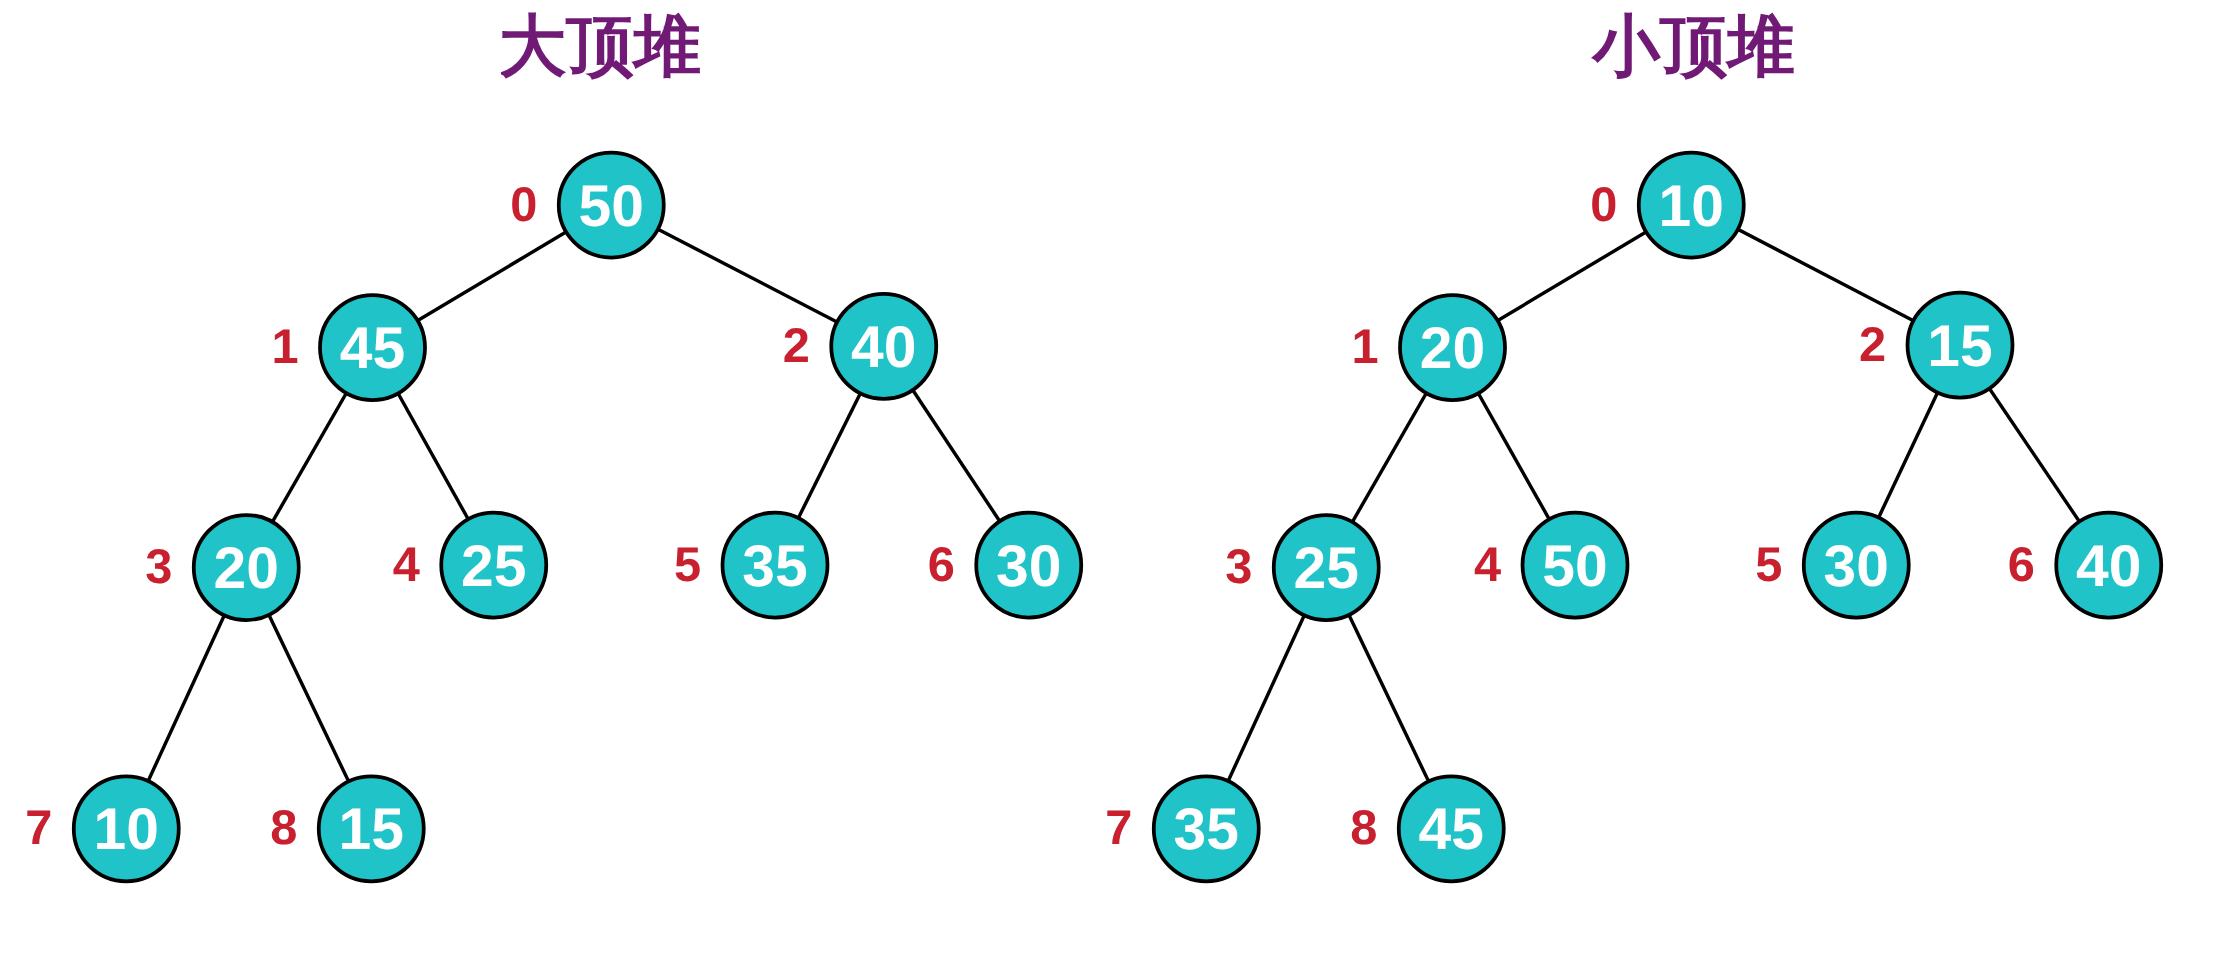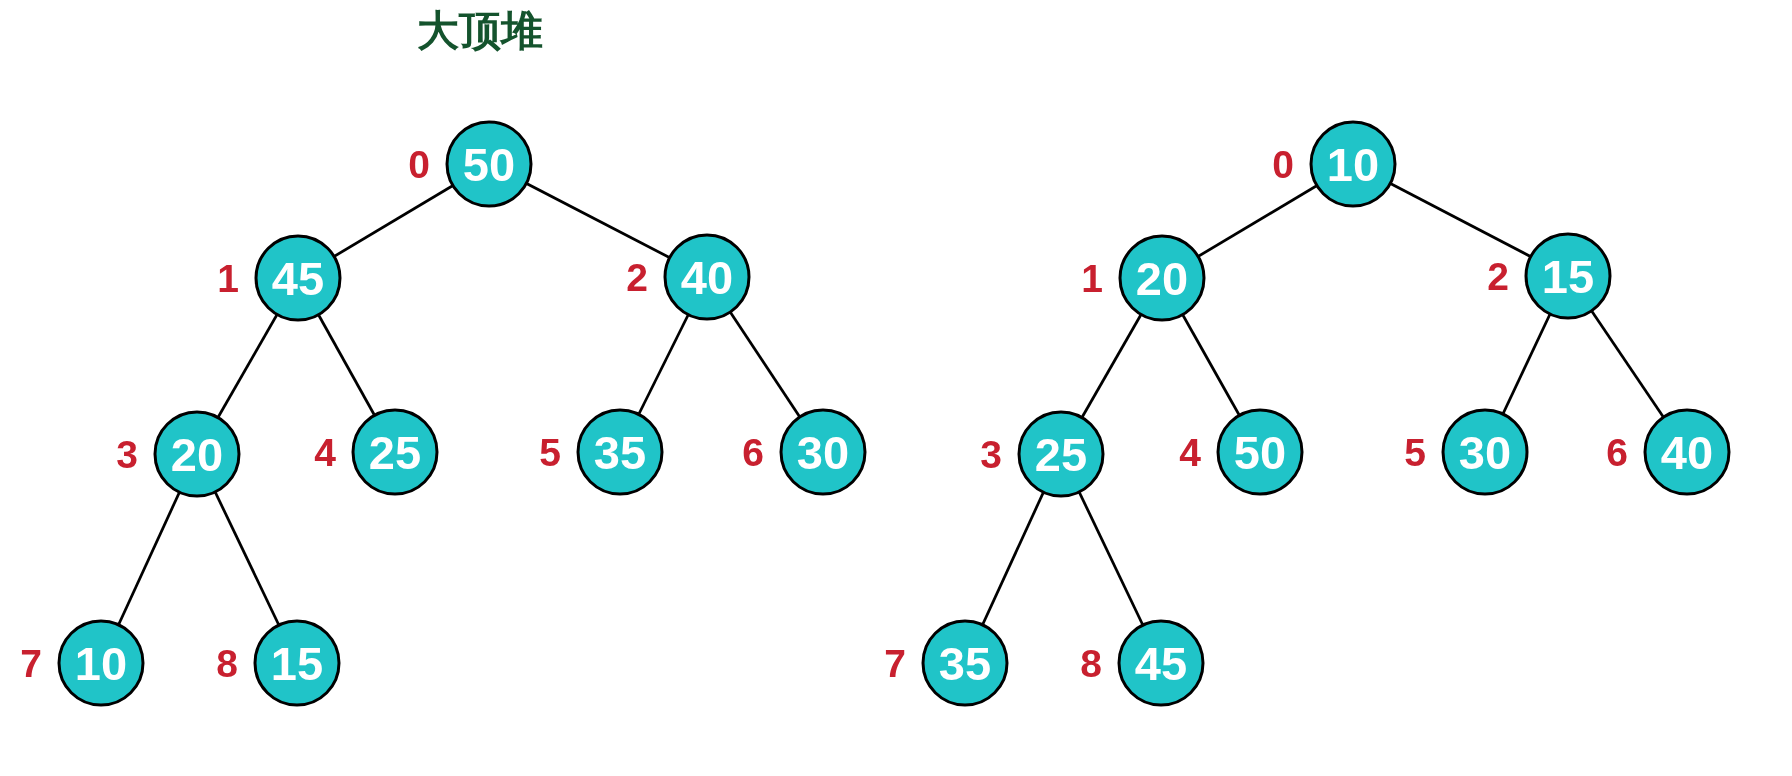--- a/index.html
+++ b/index.html
@@ -13,23 +13,23 @@
     width: 1792px;
     height: 776px;
     background: #ffffff;
     overflow: hidden;
   }
   .heap-title {
     position: absolute;
     top: 8px;
     transform: translateX(-50%);
     font-weight: 700;
-    font-size: 42px;
+    font-size: 54px;
     line-height: 1.1;
-    color: #14532d;
+    color: #701a75;
     white-space: nowrap;
     font-family: "Liberation Sans", sans-serif;
   }
   svg.diagram {
     position: absolute;
     left: 0;
     top: 0;
   }
   .node-value {
     font-family: "Liberation Sans", sans-serif;
@@ -46,20 +46,21 @@
     fill: #c8202f;
     text-anchor: middle;
     dominant-baseline: central;
   }
 </style>
 </head>
 <body>
 
 <div class="canvas">
   <div class="heap-title" style="left: 480px;">大顶堆</div>
+  <div class="heap-title" style="left: 1355px;">小顶堆</div>
   <svg class="diagram" width="1792" height="776" viewBox="0 0 1792 776" xmlns="http://www.w3.org/2000/svg">
       <g>
         <line x1="489" y1="164" x2="298" y2="278" stroke="#000000" stroke-width="2.75"></line>
         <line x1="489" y1="164" x2="707" y2="277" stroke="#000000" stroke-width="2.75"></line>
         <line x1="298" y1="278" x2="197" y2="454" stroke="#000000" stroke-width="2.75"></line>
         <line x1="298" y1="278" x2="395" y2="452" stroke="#000000" stroke-width="2.75"></line>
         <line x1="707" y1="277" x2="620" y2="452" stroke="#000000" stroke-width="2.75"></line>
         <line x1="707" y1="277" x2="823" y2="452" stroke="#000000" stroke-width="2.75"></line>
         <line x1="197" y1="454" x2="101" y2="663" stroke="#000000" stroke-width="2.75"></line>
         <line x1="197" y1="454" x2="297" y2="663" stroke="#000000" stroke-width="2.75"></line>

